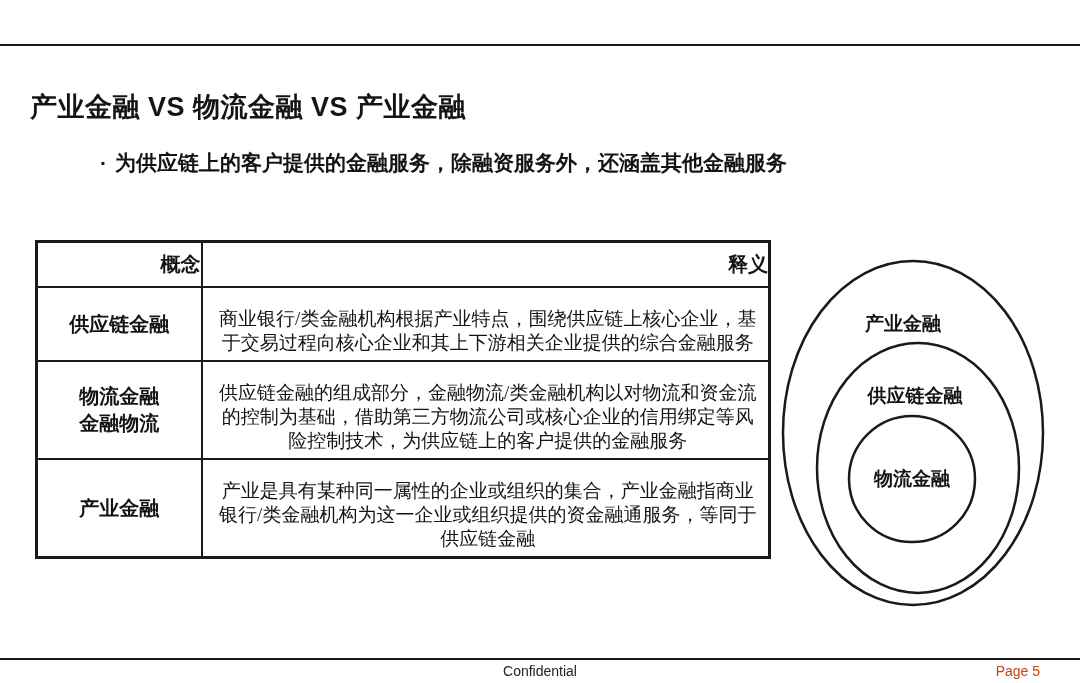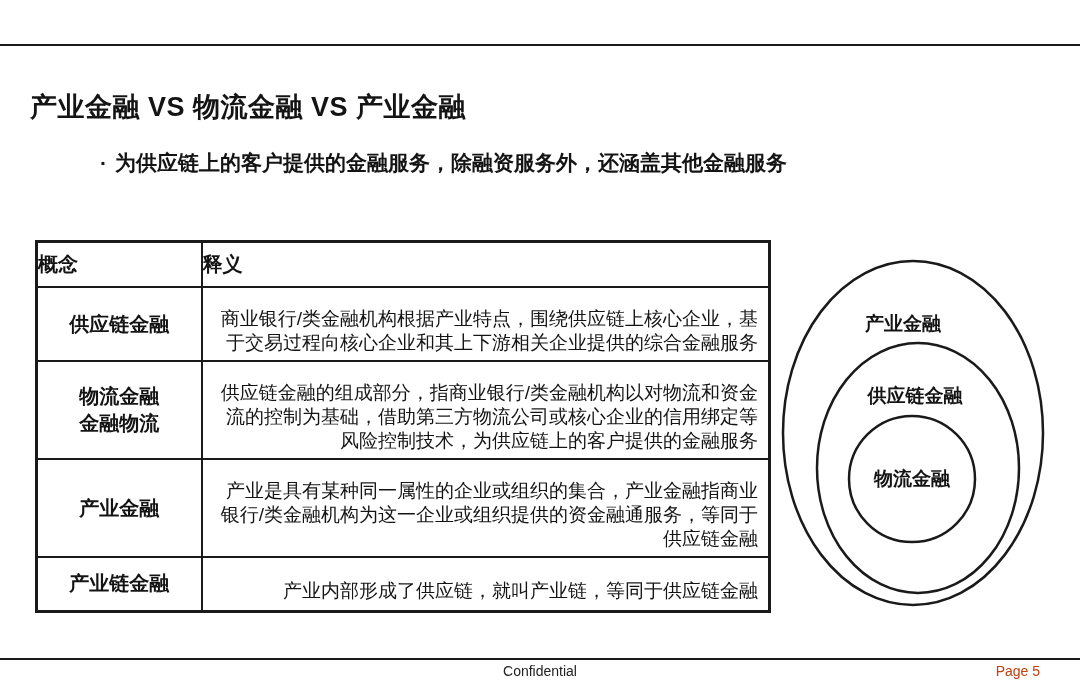--- a/index.html
+++ b/index.html
@@ -31,30 +31,31 @@
     border-collapse: collapse; table-layout: fixed;
     width: 733px;
     border: 3px solid #1a1a1a;
   }
   .defs-table th, .defs-table td {
     border: 2px solid #1a1a1a;
     vertical-align: middle;
   }
   .defs-table th {
     height: 43px; font-size: 20px; font-weight: bold;
-    text-align: left; padding: 0;
+    text-align: right; padding: 0;
   }
   td.concept-cell {
     text-align: center; font-weight: bold; font-size: 20px;
     line-height: 27px; white-space: pre-line; padding: 2px 4px;
   }
   td.definition-cell {
     font-size: 19px; font-weight: normal;
     line-height: 24px; padding: 19px 10px 5px 15px;
-    text-align: right;
+    text-align: center;
+    font-family: Liberation Serif, serif;
   }
   tr.row-1 { height: 70px; }
   tr.row-2 { height: 88px; }
   tr.row-3 { height: 88px; }
   tr.row-4 { height: 54px; }
   .rings-svg { position: absolute; left: 775px; top: 252px; }
   .rings-svg ellipse, .rings-svg circle {
     fill: none; stroke: #1a1a1a; stroke-width: 2.5;
   }
   .rings-svg text {
@@ -99,29 +100,25 @@
     </tr>
   </thead>
   <tbody>
     <tr class="row-1">
       <td class="concept-cell">供应链金融</td>
       <td class="definition-cell">商业银行/类金融机构根据产业特点，围绕供应链上核心企业，基于交易过程向核心企业和其上下游相关企业提供的综合金融服务</td>
     </tr>
     <tr class="row-2">
       <td class="concept-cell">物流金融
 金融物流</td>
-      <td class="definition-cell">供应链金融的组成部分，指商业银行/类金融机构以对物流和资金流的控制为基础，借助第三方物流公司或核心企业的信用绑定等风险控制技术，为供应链上的客户提供的金融服务</td>
+      <td class="definition-cell">供应链金融的组成部分，金融物流/类金融机构以对物流和资金流的控制为基础，借助第三方物流公司或核心企业的信用绑定等风险控制技术，为供应链上的客户提供的金融服务</td>
     </tr>
     <tr class="row-3">
       <td class="concept-cell">产业金融</td>
       <td class="definition-cell">产业是具有某种同一属性的企业或组织的集合，产业金融指商业银行/类金融机构为这一企业或组织提供的资金融通服务，等同于供应链金融</td>
-    </tr>
-    <tr class="row-4">
-      <td class="concept-cell">产业链金融</td>
-      <td class="definition-cell">产业内部形成了供应链，就叫产业链，等同于供应链金融</td>
     </tr>
   </tbody>
 </table>
 
 <svg class="rings-svg" width="290" height="360" viewBox="0 0 290 360">
   <ellipse cx="138" cy="181" rx="130" ry="172"></ellipse>
   <ellipse cx="143" cy="216" rx="101" ry="125"></ellipse>
   <circle cx="137" cy="227" r="63"></circle>
   <text x="128" y="78">产业金融</text>
   <text x="140" y="150">供应链金融</text>

